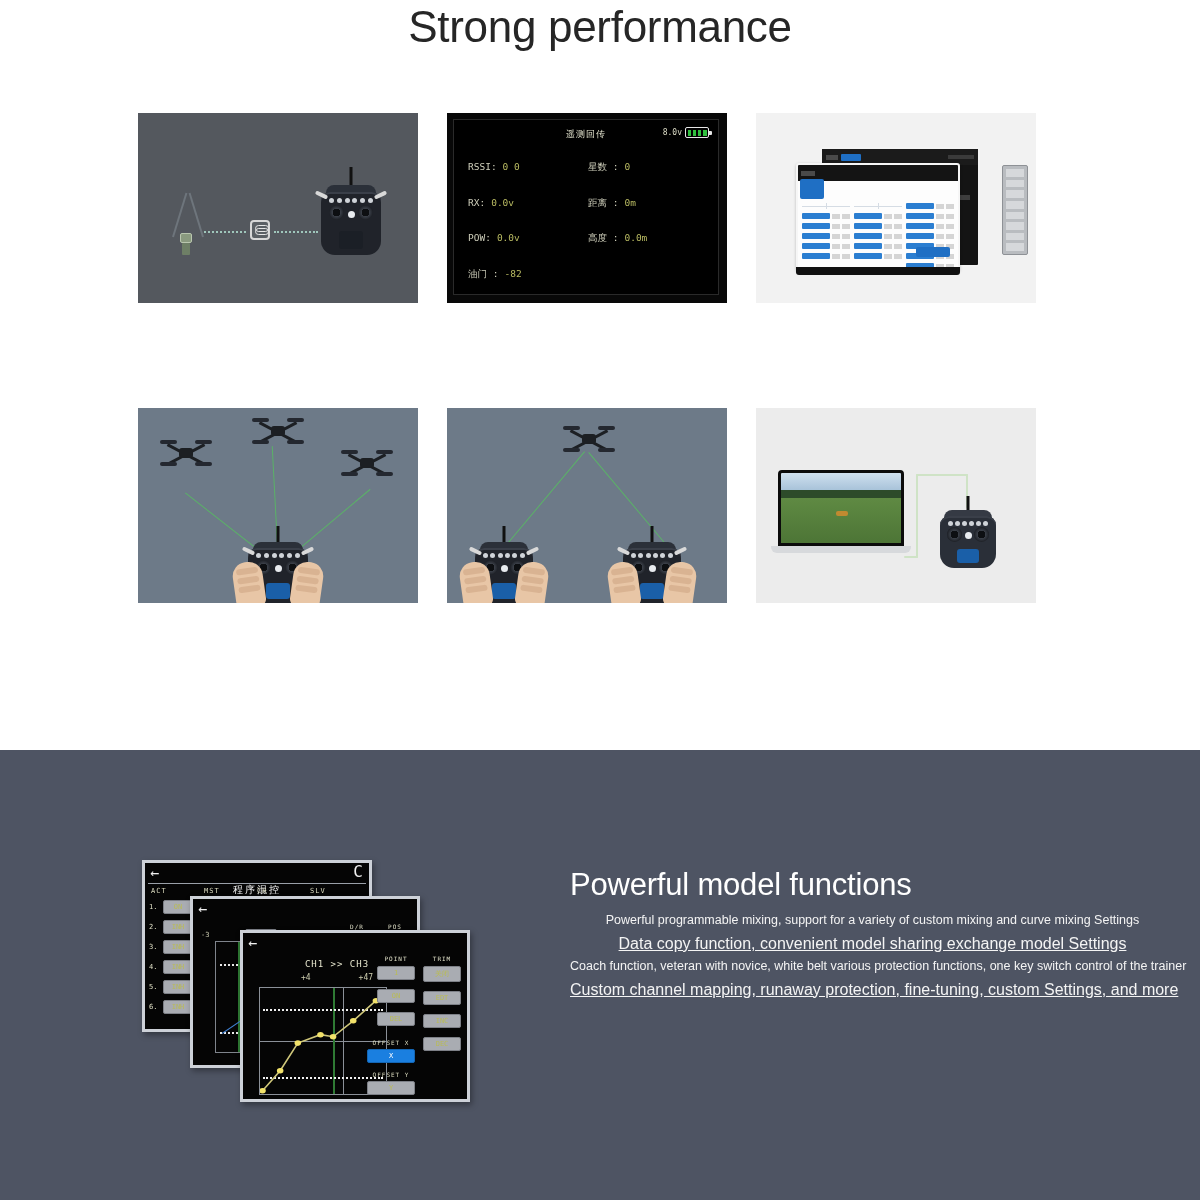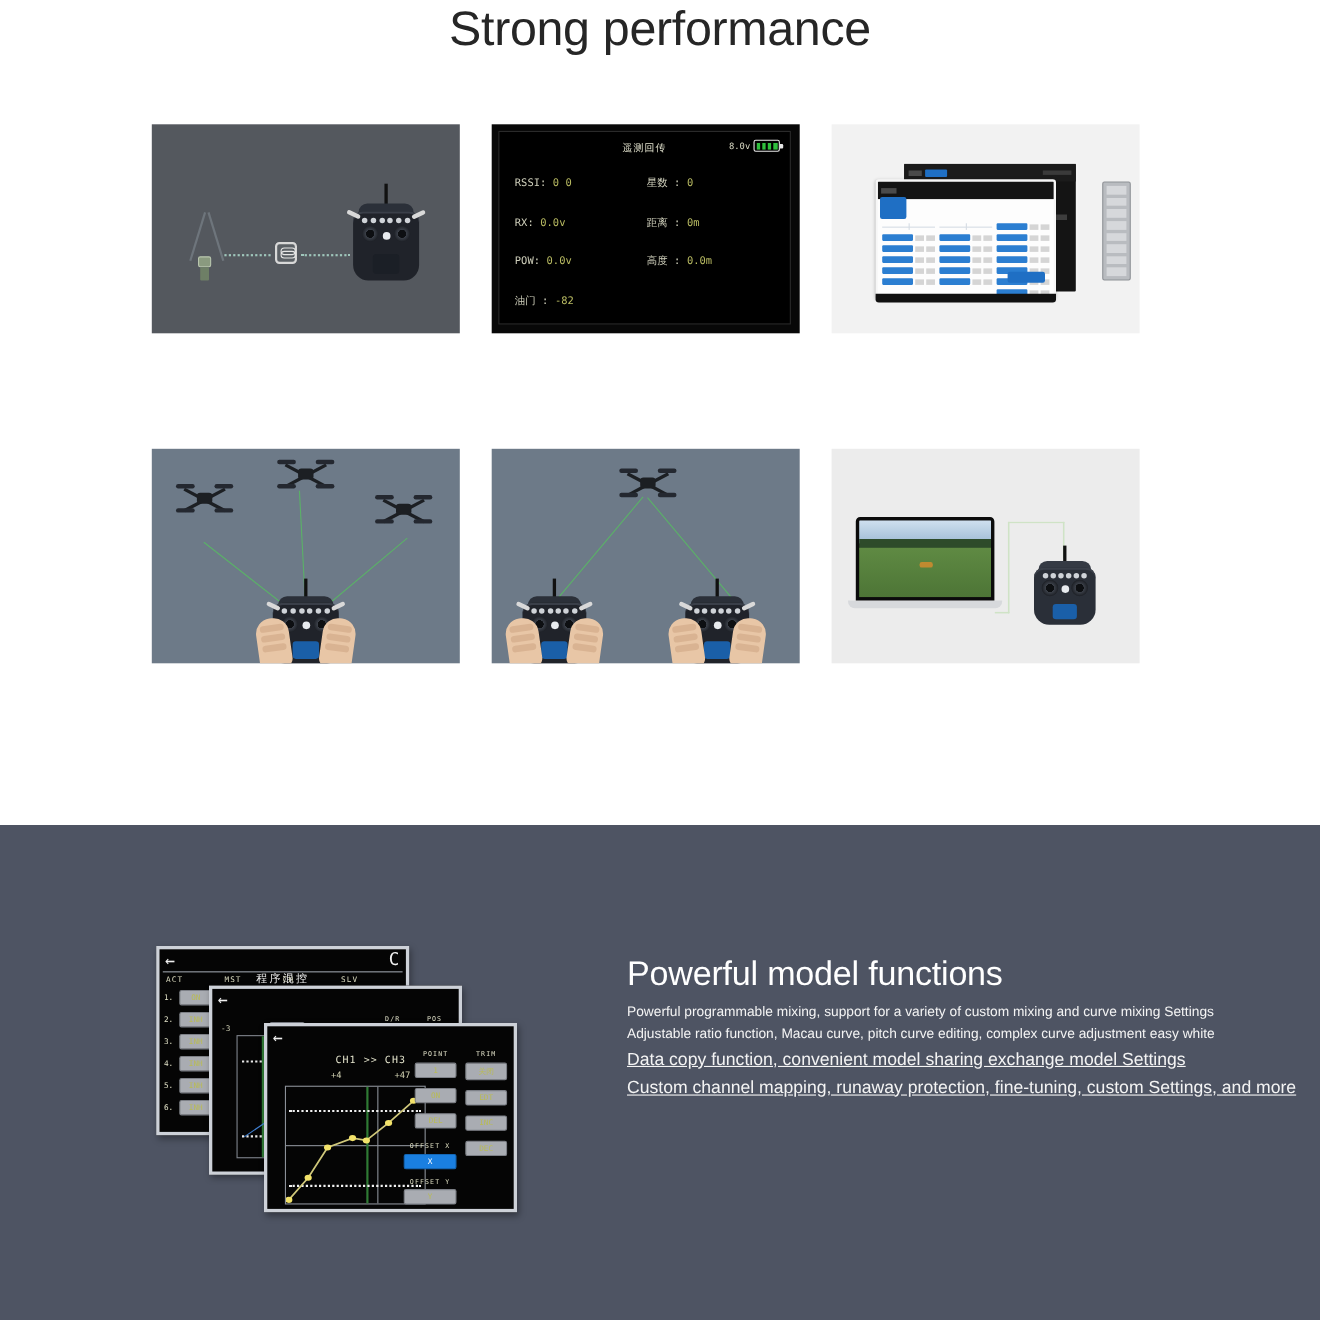--- a/index.html
+++ b/index.html
@@ -403,21 +403,21 @@
   .copy { position: absolute; left: 570px; top: 118px; width: 605px; }
   .copy h2 {
     font-size: 31px; font-weight: 400; color: #ffffff;
     letter-spacing: -0.2px; line-height: 1.1; margin-bottom: 9px;
   }
   .copy .lead {
     font-size: 16.5px; color: #f2f2f2; font-weight: 400; line-height: 1.25;
     margin-bottom: 22px; white-space: nowrap;
   }
   .copy ul { list-style: none; }
-  .copy li { color: #f4f4f4; white-space: nowrap; }
+  .copy li { color: #f4f4f4; white-space: nowrap; text-align: center; }
   .copy li.sm { font-size: 12.5px; line-height: 1.58; }
   .copy li.lg { font-size: 16px; line-height: 1.62; text-decoration: underline; }
 </style>
 </head>
 <body>
 
 <div id="page">
 
   <div class="headline">Strong performance</div>
 
@@ -942,21 +942,21 @@
             <div class="btn-lcd">Y</div>
           </div>
         </div>
       </div>
     </div>
 
     <div class="copy">
       <h2>Powerful model functions</h2>
       <ul>
         <li class="sm">Powerful programmable mixing, support for a variety of custom mixing and curve mixing Settings</li>
-        <li class="sm">Adjustable ratio function, Macau curve, pitch curve editing, complex curve adjustment easy white</li>
         <li class="lg">Data copy function, convenient model sharing exchange model Settings</li>
+        <li class="sm">Coach function, veteran with novice, white belt various protection functions, one key switch control of the trainer</li>
         <li class="lg">Custom channel mapping, runaway protection, fine-tuning, custom Settings, and more</li>
       </ul>
     </div>
 
   </div>
 
 </div>
 
 </body></html>

